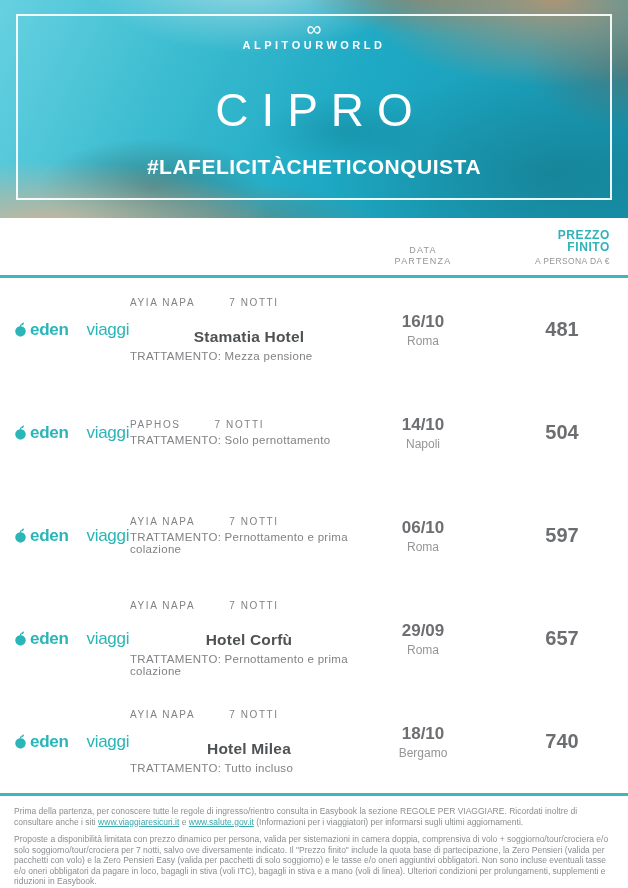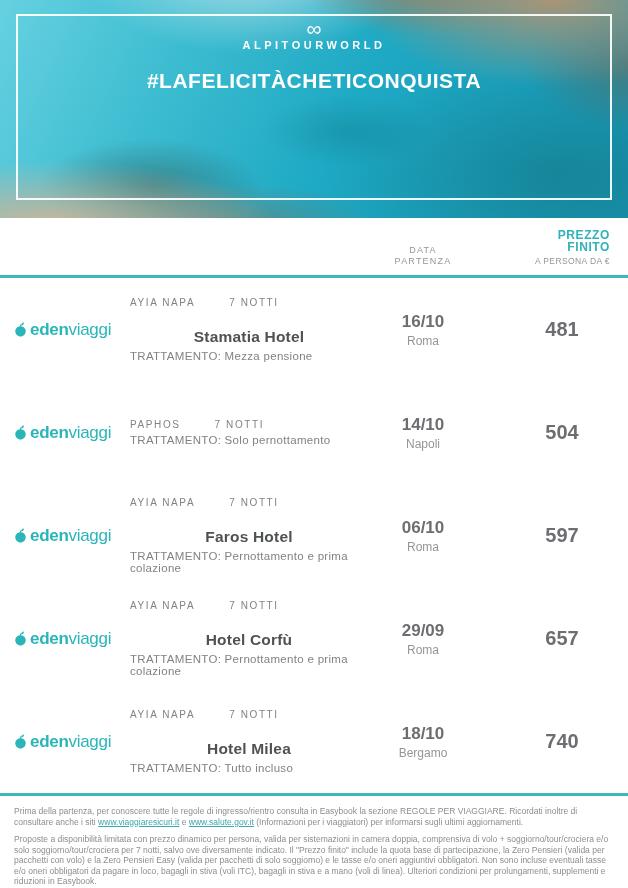--- a/index.html
+++ b/index.html
@@ -52,21 +52,21 @@
   .lh-price .sub { color:#939598; font-size:8.5px; letter-spacing:0.4px; margin-top:2px; }
   .rule { height:3px; background:#3db7bc; width:628px; }
 
   
   .rows { height:515px; }
   .offer-row { display:flex; align-items:center; height:103px; padding:0 18px 0 14px; }
   .logo-col { width:116px; flex:none; display:flex; align-items:center; }
   .eden-logo { display:flex; align-items:center; color:#2ab5b8; }
   .eden-logo svg { width:13px; height:15px; margin-right:3px; }
   .eden-word-bold { font-size:17px; font-weight:800; letter-spacing:-0.3px; }
-  .eden-word-light { font-size:17px; font-weight:400; letter-spacing:-0.3px; margin-left:0; }
+  .eden-word-light { font-size:17px; font-weight:400; letter-spacing:-0.3px; margin-left:18px; }
 
   .details-col { flex:1; min-width:0; }
   .line-top { color:#808285; font-size:10px; letter-spacing:1.6px; display:flex; }
   .line-top .nights { margin-left:34px; }
   .hotel-name { color:#4f5254; font-size:15.5px; font-weight:800; margin-top:20px; letter-spacing:0.2px;text-align:center; }
   .treatment { color:#808285; font-size:11.5px; margin-top:4px; letter-spacing:0.3px; }
 
   .date-col { width:110px; flex:none; text-align:center; margin-right:36px; }
   .date-val { color:#6d6e71; font-weight:800; font-size:17px; }
   .date-city { color:#939598; font-size:12px; margin-top:2px;text-align:center; }
@@ -79,20 +79,21 @@
   .footer a { color:#3aa7ad; text-decoration:underline; }
 </style>
 </head>
 <body>
 
 <div class="hero">
   <div class="hero-frame"></div>
   <div class="hero-content">
     <div class="brand-infinity">∞</div>
     <div class="brand-name">ALPITOURWORLD</div>
+    <div class="hero-title">CIPRO</div>
     <div class="hero-hashtag">#LAFELICITÀCHETICONQUISTA</div>
   </div>
 </div>
 
 <div class="list-header">
   <div class="lh-spacer"></div>
   <div class="lh-date">
     <div>DATA</div>
     <div>PARTENZA</div>
   </div>
@@ -169,21 +170,20 @@
           </svg>
         <span class="eden-word-bold">eden</span>
         <span class="eden-word-light">viaggi</span>
       </div>
     </div>
     <div class="details-col">
       <div class="line-top">
         <span>AYIA NAPA</span>
         <span class="nights">7 NOTTI</span>
       </div>
-      <div class="hotel-name">Faros Hotel</div>
       <div class="treatment">TRATTAMENTO: Pernottamento e prima colazione</div>
     </div>
     <div class="date-col">
       <div class="date-val">06/10</div>
       <div class="date-city">Roma</div>
     </div>
     <div class="price-col">597</div>
   </div>
 
   <div class="offer-row">

